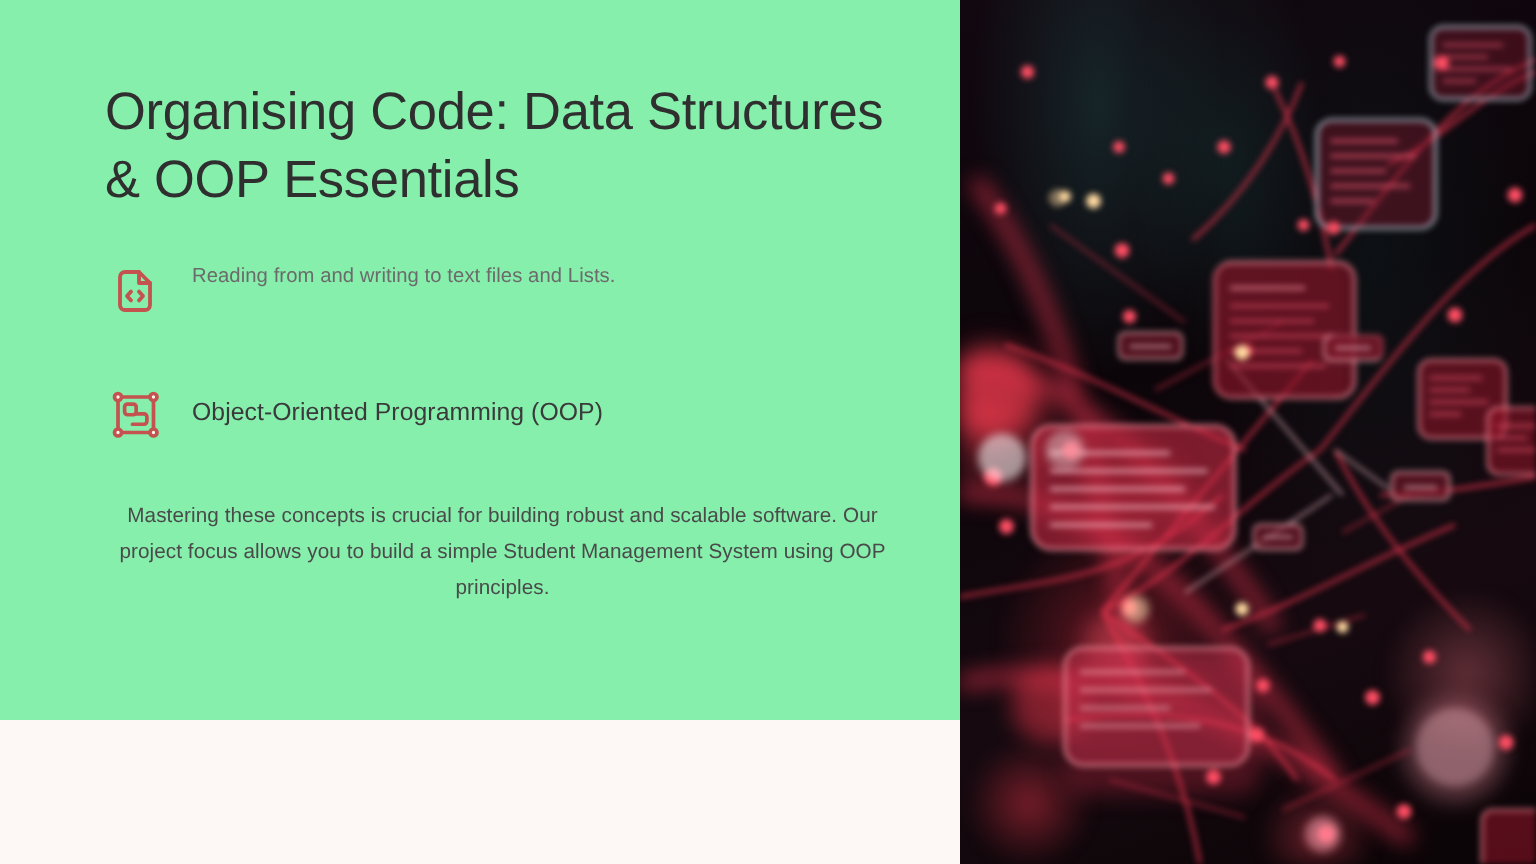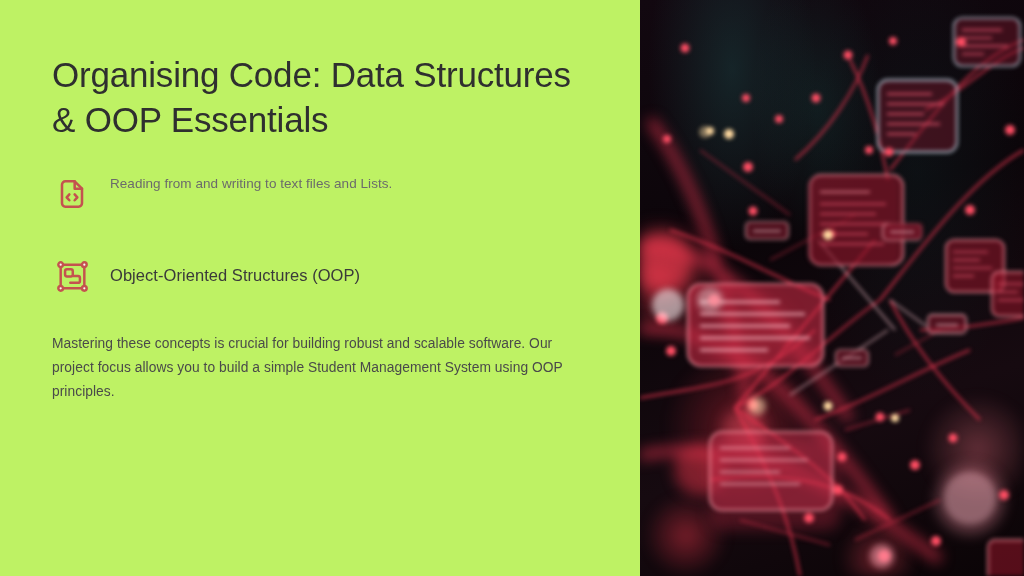--- a/index.html
+++ b/index.html
@@ -11,24 +11,24 @@
     background:#fdf7f6;
   }
   .slide {
     position:relative;
     width:1024px; height:576px;
     display:flex;
   }
 
   
   .left-panel {
-    width:640px; height:576px;
-    background:#bef264;
+    width:640px; height:480px;
+    background:#86efac;
     position:relative;
-    padding:52px 40px 0 52px;
+    padding:52px 40px 0 70px;
   }
 
   .slide-title {
     font-size:35px;
     line-height:45px;
     font-weight:400;
     color:#2f2f2f;
     letter-spacing:-0.2px;
     max-width:560px;
     margin-bottom:32px;
@@ -72,20 +72,21 @@
     letter-spacing:0.05px;
   }
 
   .summary-text {
     font-size:13.8px;
     line-height:24px;
     color:#4a4a4a;
     max-width:545px;
     margin-top:4px;
     letter-spacing:0.05px;
+    text-align:center;
   }
 
   
   .right-panel {
     width:384px; height:576px;
     position:relative;
     overflow:hidden;
     background:#0a0407;
   }
   .art-canvas {
@@ -157,21 +158,21 @@
           <svg width="33" height="33" viewBox="0 0 24 24" fill="none" stroke="currentColor" stroke-width="1.8" stroke-linecap="round" stroke-linejoin="round">
             <rect x="3.4" y="3.4" width="17.2" height="17.2" rx="1.6"></rect>
             <circle cx="3.4" cy="3.4" r="1.7" fill="#fdf7f6"></circle>
             <circle cx="20.6" cy="3.4" r="1.7" fill="#fdf7f6"></circle>
             <circle cx="3.4" cy="20.6" r="1.7" fill="#fdf7f6"></circle>
             <circle cx="20.6" cy="20.6" r="1.7" fill="#fdf7f6"></circle>
             <rect x="6.6" y="6.8" width="5.6" height="5.2" rx="1.4"></rect>
             <path d="M12.6 11.6h3.4a1.4 1.4 0 0 1 1.4 1.4v2.2a1.4 1.4 0 0 1-1.4 1.4h-5.6"></path>
           </svg>
         </span>
-        <div class="feature-title">Object-Oriented Structures (OOP)</div>
+        <div class="feature-title">Object-Oriented Programming (OOP)</div>
       </div>
 
     </div>
 
     <p class="summary-text">Mastering these concepts is crucial for building robust and scalable software. Our project focus allows you to build a simple Student Management System using OOP principles.</p>
   </div>
 
   <div class="right-panel">
     <div class="art-canvas">
       <div class="art-base"></div>

